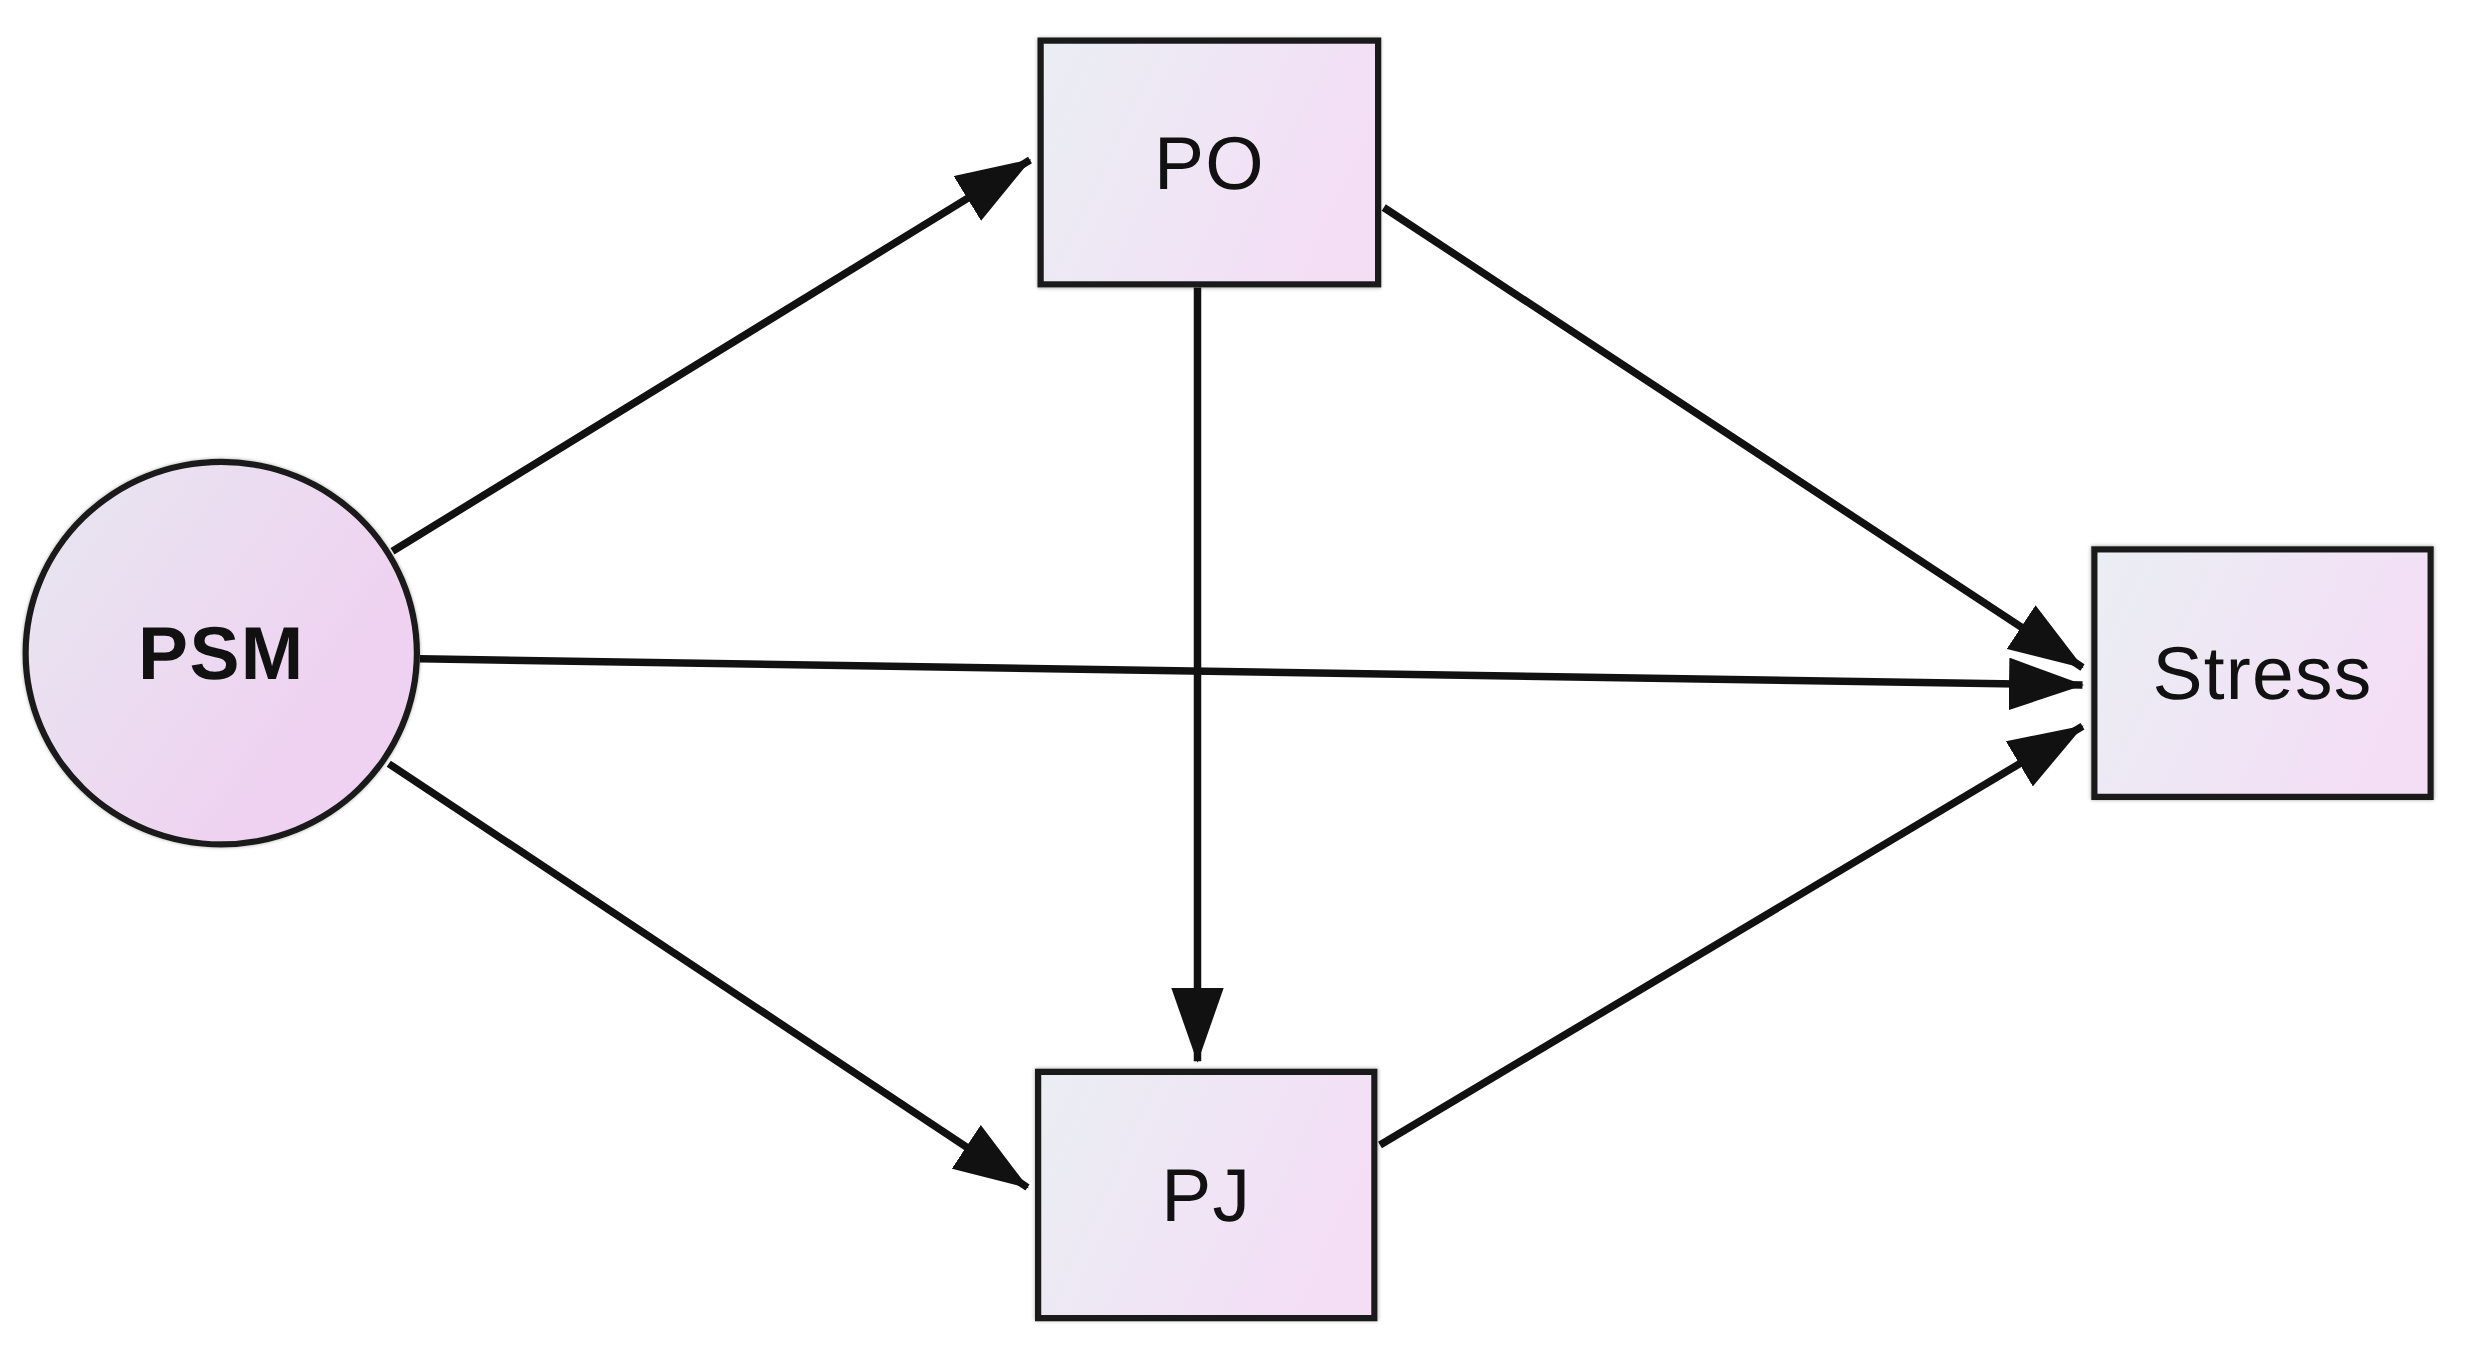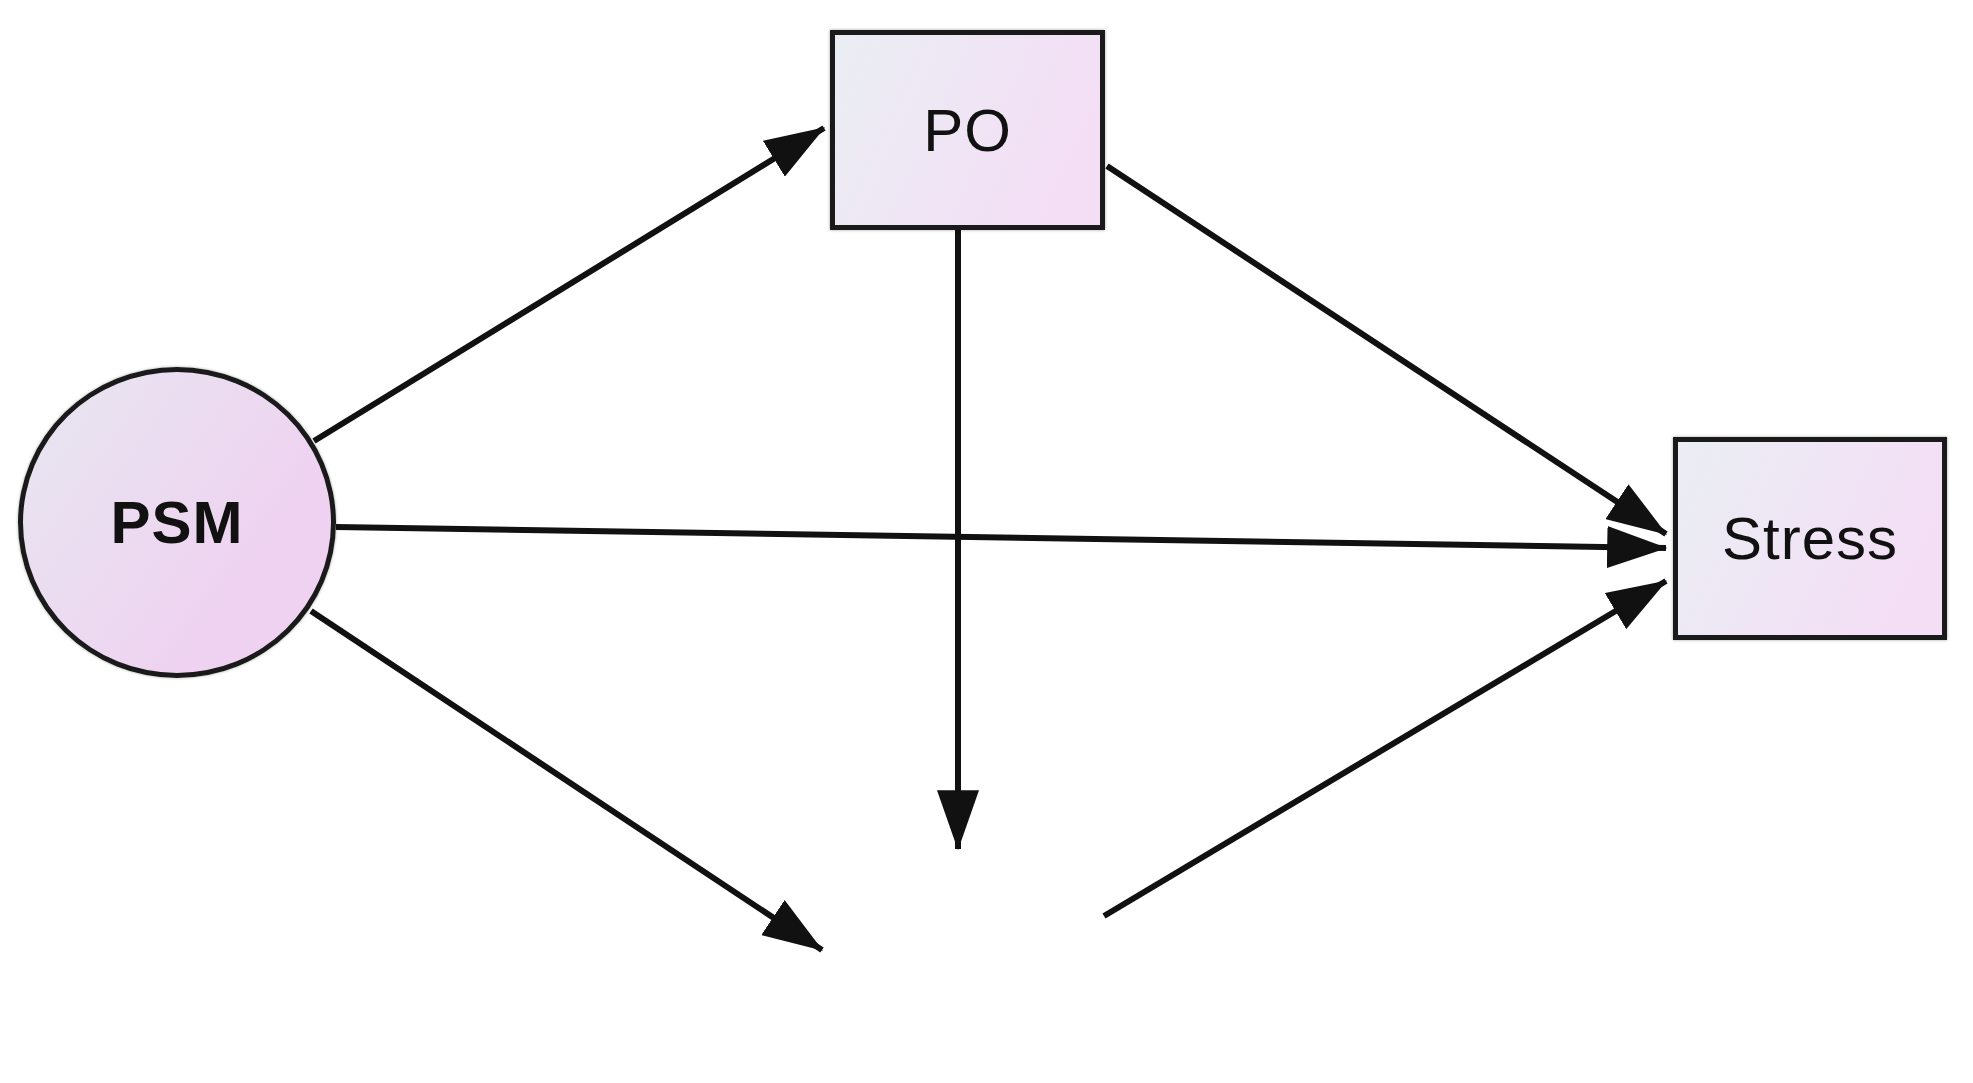--- a/index.html
+++ b/index.html
@@ -73,18 +73,21 @@
   </svg>
 
   <div id="node-psm" class="node circle">
     <span class="node-label">PSM</span>
   </div>
 
   <div id="node-po" class="node rect">
     <span class="node-label">PO</span>
   </div>
 
+  <div id="node-pj" class="node rect">
+    <span class="node-label">PJ</span>
+  </div>
 
   <div id="node-stress" class="node rect">
     <span class="node-label">Stress</span>
   </div>
 
 </div>
 
 </body></html>

